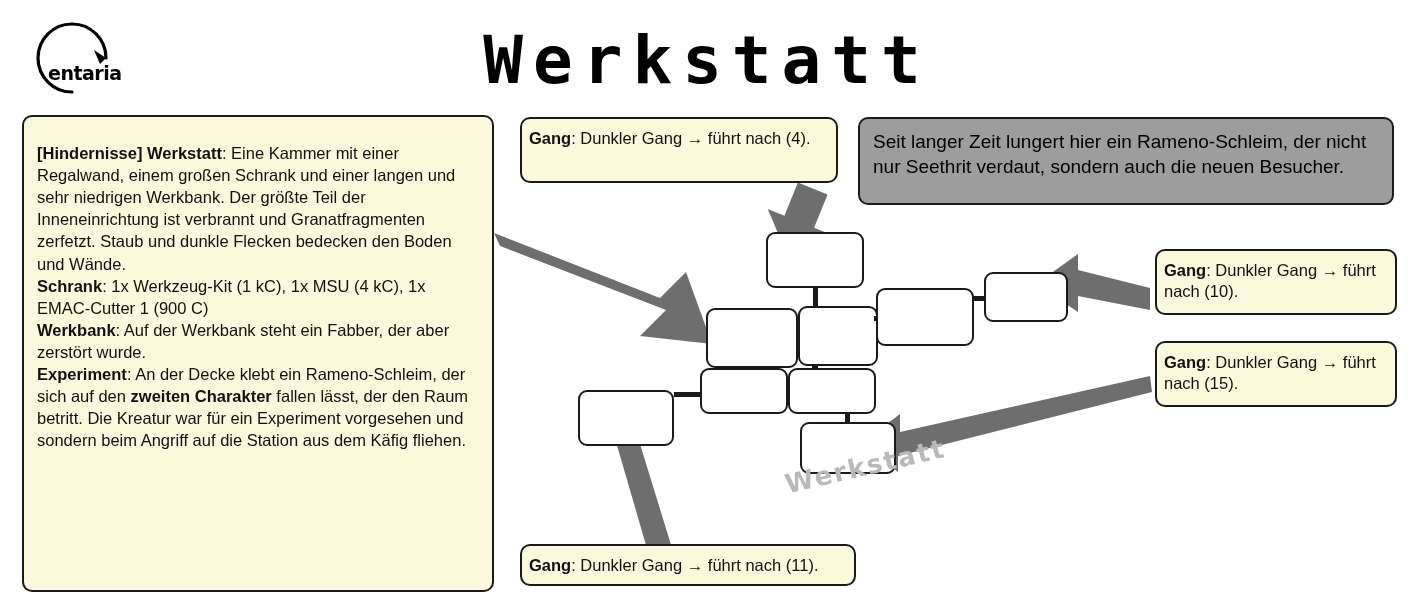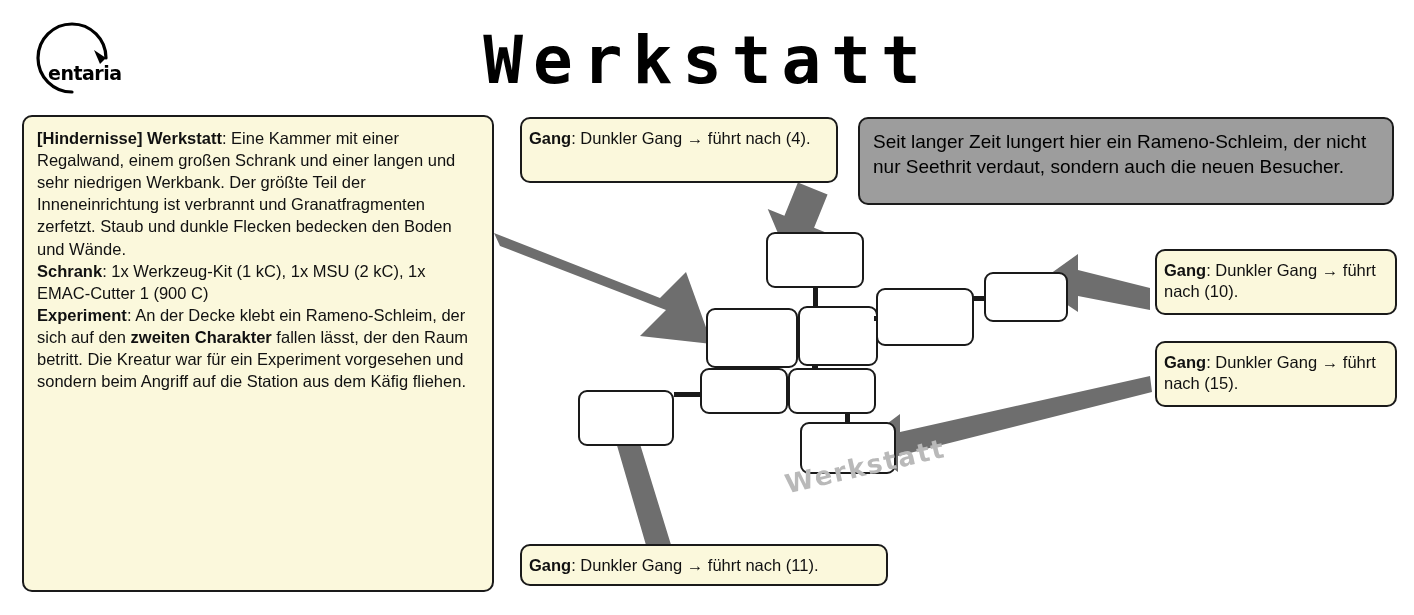--- a/index.html
+++ b/index.html
@@ -100,21 +100,21 @@
   }
   .callout b { font-weight: 700; }
 
   #box-main {
     left: 22px;
     top: 115px;
     width: 472px;
     height: 477px;
     font-size: 16.5px;
     line-height: 1.34;
-    padding: 10px 13px;
+    padding: 25px 13px;
   }
   #box-main .line { margin: 0; }
 
   #box-gang4 {
     left: 520px;
     top: 117px;
     width: 318px;
     height: 66px;
   }
   #box-gang10 {
@@ -125,21 +125,21 @@
   }
   #box-gang15 {
     left: 1155px;
     top: 341px;
     width: 242px;
     height: 66px;
   }
   #box-gang11 {
     left: 520px;
     top: 544px;
-    width: 368px;
+    width: 336px;
     height: 42px;
   }
 
   #box-grey {
     position: absolute;
     left: 858px;
     top: 117px;
     width: 536px;
     height: 88px;
     box-sizing: border-box;
@@ -206,21 +206,24 @@
     <div class="room" style="left:800px;top:422px;width:96px;height:52px;"></div>
 
     <div id="map-label">Werkstatt</div>
   </div>
 
   <div class="callout" id="box-main">
     <p class="line">
       <b>[Hindernisse] Werkstatt</b><span>: </span><span>Eine Kammer mit einer Regalwand, einem großen Schrank und einer langen und sehr niedrigen Werkbank. Der größte Teil der Inneneinrichtung ist verbrannt und Granatfragmenten zerfetzt. Staub und dunkle Flecken bedecken den Boden und Wände.</span>
     </p>
     <p class="line">
-      <b>Schrank</b><span>:  </span><span>1x Werkzeug-Kit (1 kC), 1x MSU (2 kC), 1x EMAC-Cutter 1 (900 C)</span>
+      <b>Schrank</b><span>:  </span><span>1x Werkzeug-Kit (1 kC), 1x MSU (4 kC), 1x EMAC-Cutter 1 (900 C)</span>
+    </p>
+    <p class="line">
+      <b>Werkbank</b><span>: </span><span>Auf der Werkbank steht ein Fabber, der aber zerstört wurde.</span>
     </p>
     <p class="line">
       <b>Experiment</b><span>: </span><span>An der Decke klebt ein Rameno-Schleim, der sich auf den </span><b>zweiten Charakter</b><span> fallen lässt, der den Raum betritt. Die Kreatur war für ein Experiment vorgesehen und sondern beim Angriff auf die Station aus dem Käfig fliehen.</span>
     </p>
   </div>
 
   <div class="callout" id="box-gang4">
     <b>Gang</b><span>: Dunkler Gang → führt nach (4).</span>
   </div>
 

